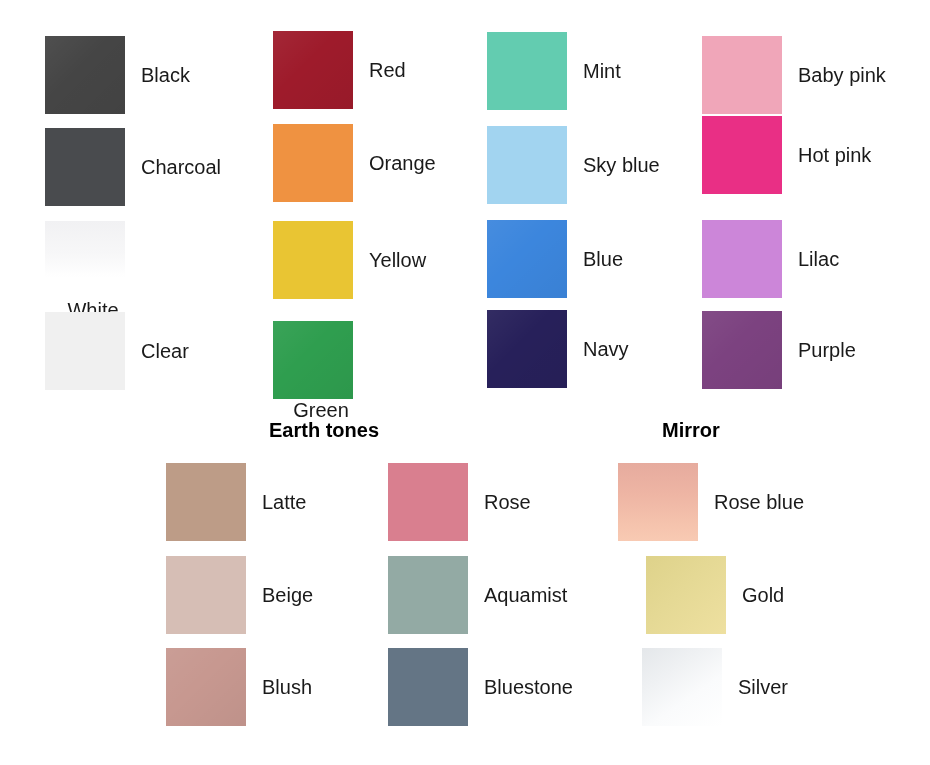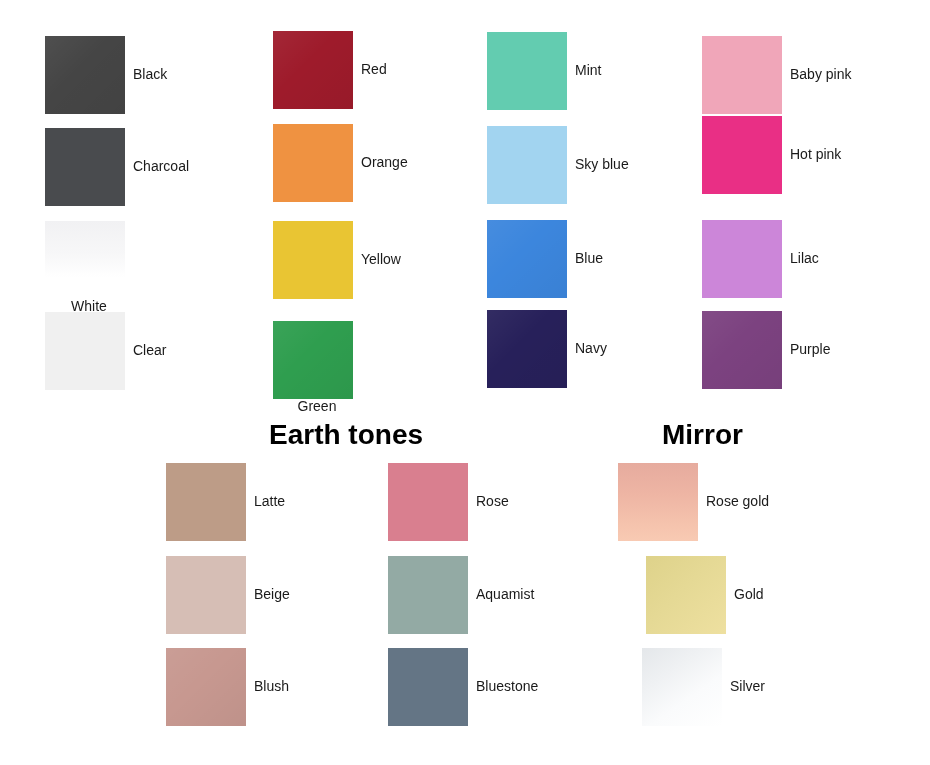--- a/index.html
+++ b/index.html
@@ -21,31 +21,31 @@
     position: absolute;
     display: flex;
     align-items: center;
   }
   .swatch-chip {
     width: 80px;
     height: 78px;
     flex: 0 0 auto;
   }
   .swatch-label {
-    margin-left: 8px;
-    font-size: 14px;
+    margin-left: 16px;
+    font-size: 20px;
     line-height: 1.1;
     color: #1a1a1a;
     white-space: nowrap;
   }
 
   
   .section-heading {
     position: absolute;
-    font-size: 28px;
+    font-size: 20px;
     font-weight: bold;
     color: #000000;
     white-space: nowrap;
   }
 
   
   .top-grid, .bottom-grid { position: absolute; left: 0; top: 0; }
 </style>
 </head>
 <body>
@@ -147,21 +147,21 @@
     <div class="swatch-chip" style="background: rgb(147, 170, 164);"></div>
     <div class="swatch-label">Aquamist</div>
   </div>
   <div class="swatch-item" style="left:388px; top:648px;">
     <div class="swatch-chip" style="background: rgb(100, 117, 133);"></div>
     <div class="swatch-label">Bluestone</div>
   </div>
 
   <div class="swatch-item" style="left:618px; top:463px;">
     <div class="swatch-chip" style="background: linear-gradient(rgb(230, 171, 158) 0%, rgb(238, 181, 164) 40%, rgb(245, 195, 173) 78%, rgb(248, 202, 179) 100%);"></div>
-    <div class="swatch-label">Rose gold</div>
+    <div class="swatch-label">Rose blue</div>
   </div>
   <div class="swatch-item" style="left:618px; top:556px;padding-left:28px;">
     <div class="swatch-chip" style="background: linear-gradient(135deg, rgb(222, 210, 138) 0%, rgb(229, 217, 149) 45%, rgb(238, 224, 160) 100%);"></div>
     <div class="swatch-label">Gold</div>
   </div>
   <div class="swatch-item" style="left:618px; top:648px;padding-left:24px;">
     <div class="swatch-chip" style="background: linear-gradient(145deg, rgb(228, 231, 234) 0%, rgb(239, 241, 243) 32%, rgb(250, 251, 252) 62%, rgb(255, 255, 255) 100%);"></div>
     <div class="swatch-label">Silver</div>
   </div>
 </div>

